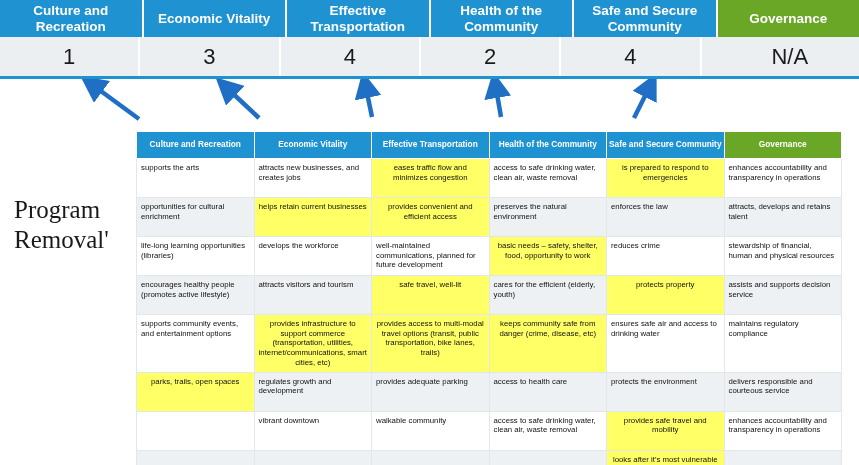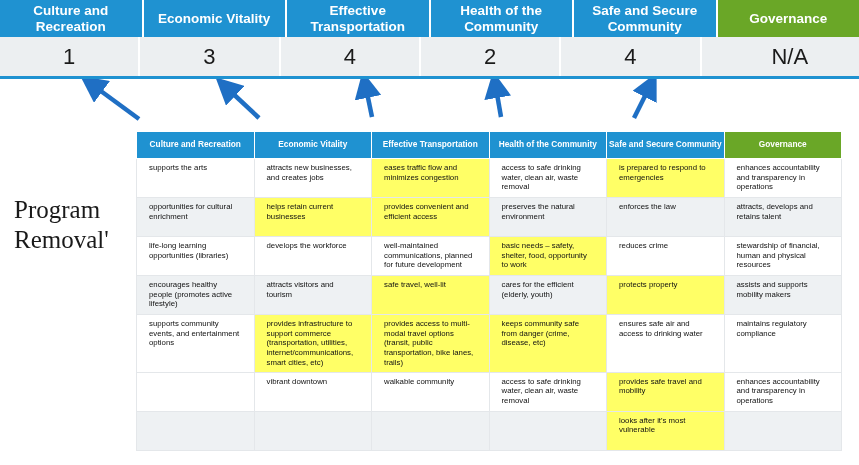--- a/index.html
+++ b/index.html
@@ -119,32 +119,33 @@
     border: 1px solid #ffffff;
     height: 20px;
     vertical-align: middle;
   }
   #matrix th.gov {
     background: #6aa727;
   }
   #matrix td {
     font-size: 7.8px;
     color: #111111;
-    padding: 4px 12px;
+    padding: 4px 4px;
     line-height: 1.25;
     border: 1px solid #e4e7ea;
     background: #ffffff;
     vertical-align: top;
     height: 30px;
   }
   #matrix tr.alt td {
     background: #eef1f3;
   }
   #matrix td.hl {
     background: #ffff66 !important;
+    text-align: center;
   }
   #matrix td.empty {
     background: #ffffff;
   }
   #matrix tr.alt td.empty {
     background: #eef1f3;
   }
 </style>
 </head>
 <body>
@@ -241,30 +242,38 @@
         <td class="hl">basic needs – safety, shelter, food, opportunity to work</td>
         <td>reduces crime</td>
         <td>stewardship of financial, human and physical resources</td>
       </tr>
       <tr class="alt">
         <td>encourages healthy people (promotes active lifestyle)</td>
         <td>attracts visitors and tourism</td>
         <td class="hl">safe travel, well-lit</td>
         <td>cares for the efficient (elderly, youth)</td>
         <td class="hl">protects property</td>
-        <td>assists and supports mobility makers</td>
+        <td>assists and supports decision service</td>
       </tr>
       <tr>
         <td>supports community events, and entertainment options</td>
         <td class="hl">provides infrastructure to support commerce (transportation, utilities, internet/communications, smart cities, etc)</td>
         <td class="hl">provides access to multi-modal travel options (transit, public transportation, bike lanes, trails)</td>
         <td class="hl">keeps community safe from danger (crime, disease, etc)</td>
         <td>ensures safe air and access to drinking water</td>
         <td>maintains regulatory compliance</td>
       </tr>
+      <tr class="alt">
+        <td class="hl">parks, trails, open spaces</td>
+        <td>regulates growth and development</td>
+        <td>provides adequate parking</td>
+        <td>access to health care</td>
+        <td>protects the environment</td>
+        <td>delivers responsible and courteous service</td>
+      </tr>
       <tr>
         <td class="empty"></td>
         <td>vibrant downtown</td>
         <td>walkable community</td>
         <td>access to safe drinking water, clean air, waste removal</td>
         <td class="hl">provides safe travel and mobility</td>
         <td>enhances accountability and transparency in operations</td>
       </tr>
       <tr class="alt">
         <td class="empty"></td>

